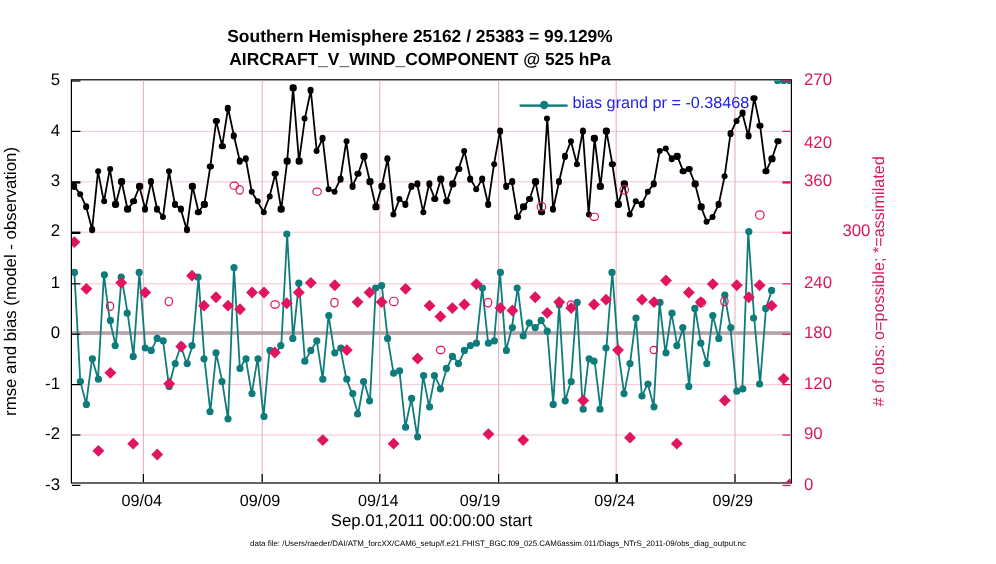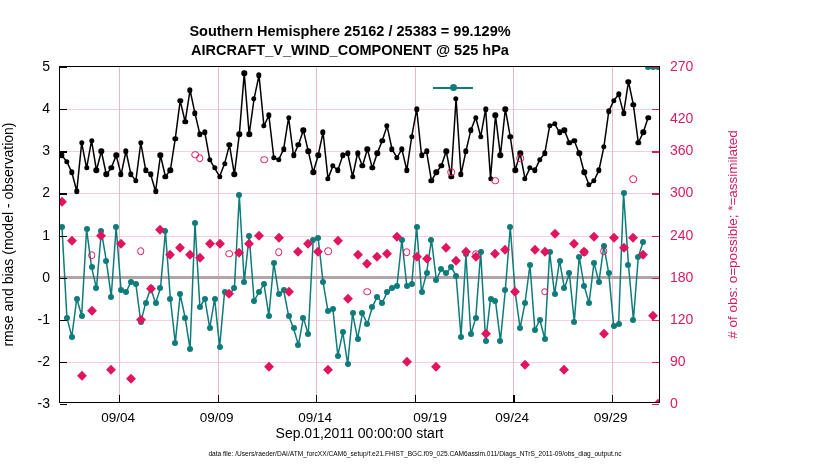--- a/index.html
+++ b/index.html
@@ -82,32 +82,32 @@
     <div class="ylab-left" style="left: 6px; top: 234.5px;">1</div>
     <div class="ylab-left" style="left: 6px; top: 276.625px;">0</div>
     <div class="ylab-left" style="left: 6px; top: 318.75px;">-1</div>
     <div class="ylab-left" style="left: 6px; top: 360.875px;">-2</div>
     <div class="ylab-left" style="left: 6px; top: 403px;">-3</div>
   </div>
 <div id="ylabels-right">
     <div class="ylab-right" style="left: 670px; top: 66px;">270</div>
     <div class="ylab-right" style="left: 670px; top: 108.125px; margin-top: 10px;">420</div>
     <div class="ylab-right" style="left: 670px; top: 150.25px;">360</div>
-    <div class="ylab-right" style="left: 670px; top: 192.375px;">300</div>
+    <div class="ylab-right" style="left: 702px; top: 192.375px;">300</div>
     <div class="ylab-right" style="left: 670px; top: 234.5px;">240</div>
     <div class="ylab-right" style="left: 670px; top: 276.625px;">180</div>
     <div class="ylab-right" style="left: 670px; top: 318.75px;">120</div>
     <div class="ylab-right" style="left: 670px; top: 360.875px;">90</div>
     <div class="ylab-right" style="left: 670px; top: 403px;">0</div>
   </div>
 <div id="xlabels">
     <div class="xlab" style="left: 118.115px; top: 410px;">09/04</div>
     <div class="xlab" style="left: 216.639px; top: 410px;">09/09</div>
     <div class="xlab" style="left: 315.164px; top: 410px;">09/14</div>
-    <div class="xlab" style="left: 412px; top: 410px; text-align: right;">09/19</div>
+    <div class="xlab" style="left: 400px; top: 410px;">09/19</div>
     <div class="xlab" style="left: 512.213px; top: 410px;">09/24</div>
     <div class="xlab" style="left: 610.738px; top: 410px;">09/29</div>
   </div>
 
 <div id="plot-box">
   <div id="plot-inner">
     <div id="grid-h">
         <div class="hgrid" style="top: 42.125px;"></div>
         <div class="hgrid" style="top: 84.25px;"></div>
         <div class="hgrid" style="top: 126.375px;"></div>
@@ -480,15 +480,16 @@
       <div class="tick-in-b" style="left: 256.164px;"></div>
       <div class="tick-in-b" style="left: 354.689px;"></div>
       <div class="tick-in-b" style="left: 453.213px;"></div>
       <div class="tick-in-b" style="left: 551.738px;"></div>
     </div>
 
   <div id="legend" style="left:373px;top:13px;">
     <div class="legend-row">
       <span class="legend-sample t"></span>
       <span class="legend-dot t"></span>
+      <span class="legend-text">bias grand pr = -0.38468</span>
     </div>
   </div>
 </div>
 
 </body></html>

